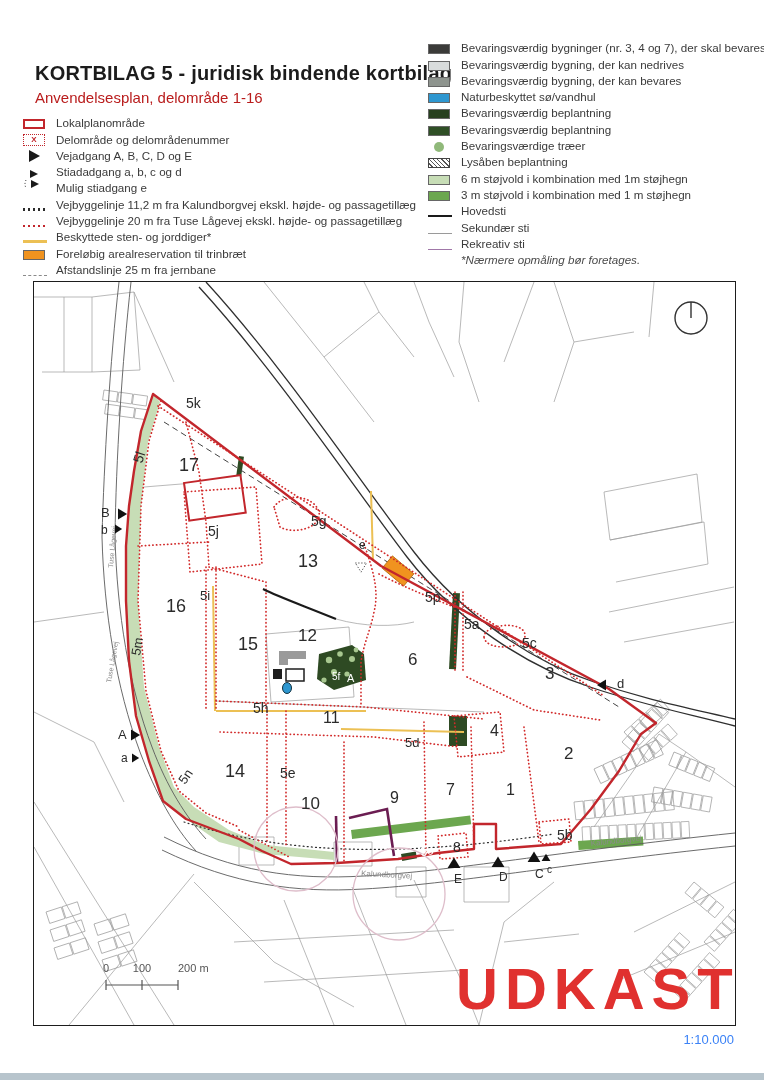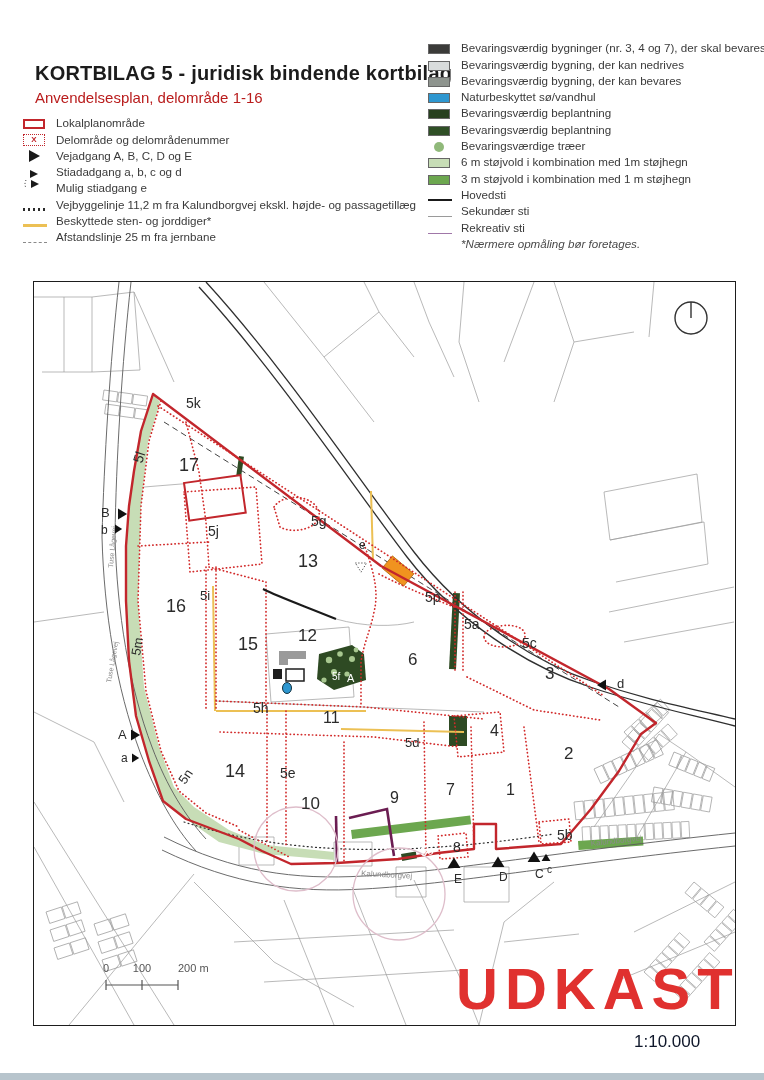--- a/index.html
+++ b/index.html
@@ -19,21 +19,21 @@
   .sw-rect{width:22px;height:10px;box-sizing:border-box;}
   .sw-line{width:24px;height:0;border-top-style:solid;}
   .sw-circle{width:10px;height:10px;border-radius:50%;margin-left:6px;}
   .sw-dots{width:24px;height:3px;}
   .tri{width:0;height:0;border-style:solid;}
   .sw-dotbox{width:20px;height:10px;border:1.5px dotted #c2262c;color:#c2262c;
              font-size:8px;font-weight:bold;display:flex;align-items:center;justify-content:center;line-height:1;}
   
   #map-frame{position:absolute;left:33px;top:281px;width:701px;height:743px;border:1.5px solid #1d1d1d;background:#fff;}
   #map-svg{display:block;width:100%;height:100%;}
-  #scale-ratio{position:absolute;left:634px;top:1032px;width:100px;font-size:17px;color:#0f172a;}
+  #scale-ratio{position:absolute;left:634px;top:1032px;width:100px;text-align:right;font-size:13px;color:#3b82f6;}
   #bottom-strip{position:absolute;left:0;bottom:0;width:764px;height:7px;background:#b7c4cc;}
   text{font-family:"Liberation Sans",sans-serif;}
 </style>
 </head>
 <body>
 
 <div id="page">
 
   <div id="title">KORTBILAG 5 - juridisk bindende kortbilag</div>
   <div id="subtitle">Anvendelsesplan, delområde 1-16</div>
@@ -73,23 +73,35 @@
         <span class="lbl">Mulig stiadgang e</span>
       </div>
       <div class="lrow">
         <span class="sw">
           <span class="sw-dots" style="background: repeating-linear-gradient(90deg, rgb(43, 43, 43) 0px, rgb(43, 43, 43) 2px, transparent 2px, transparent 5px); height: 2.5px;"></span>
         </span>
         <span class="lbl">Vejbyggelinje 11,2 m fra Kalundborgvej ekskl. højde- og passagetillæg</span>
       </div>
       <div class="lrow">
         <span class="sw">
+          <span class="sw-dots" style="background: repeating-linear-gradient(90deg, rgb(194, 38, 44) 0px, rgb(194, 38, 44) 2px, transparent 2px, transparent 5px); height: 2.5px;"></span>
+        </span>
+        <span class="lbl">Vejbyggelinje 20 m fra Tuse Lågevej ekskl. højde- og passagetillæg</span>
+      </div>
+      <div class="lrow">
+        <span class="sw">
           <span class="sw-line" style="border-top-width: 3px; border-top-color: rgb(236, 192, 84);"></span>
         </span>
         <span class="lbl">Beskyttede sten- og jorddiger*</span>
+      </div>
+      <div class="lrow">
+        <span class="sw">
+          <span class="sw-rect" style="background: rgb(240, 147, 31); border: 0.5px solid rgb(102, 102, 102);"></span>
+        </span>
+        <span class="lbl">Foreløbig arealreservation til trinbræt</span>
       </div>
       <div class="lrow">
         <span class="sw">
           <span class="sw-line" style="border-top: 1.2px dashed rgb(138, 138, 138);"></span>
         </span>
         <span class="lbl">Afstandslinje 25 m fra jernbane</span>
       </div>
     </div>
   <div id="legend-right" class="legend">
       <div class="lrow">
@@ -126,20 +138,26 @@
         <span class="sw">
           <span class="sw-rect" style="background: rgb(47, 79, 38); border: 0.5px solid rgb(102, 102, 102);"></span>
         </span>
         <span class="lbl">Bevaringsværdig beplantning</span>
       </div>
       <div class="lrow">
         <span class="sw">
           <span class="sw-circle" style="background: rgb(144, 185, 122);"></span>
         </span>
         <span class="lbl">Bevaringsværdige træer</span>
+      </div>
+      <div class="lrow">
+        <span class="sw">
+          <span class="sw-rect" style="border: 0.5px solid rgb(68, 68, 68); background: repeating-linear-gradient(45deg, rgb(255, 255, 255) 0px, rgb(255, 255, 255) 2px, rgb(85, 85, 85) 2px, rgb(85, 85, 85) 3px);"></span>
+        </span>
+        <span class="lbl">Lysåben beplantning</span>
       </div>
       <div class="lrow">
         <span class="sw">
           <span class="sw-rect" style="background: rgb(199, 221, 182); border: 0.5px solid rgb(102, 102, 102);"></span>
         </span>
         <span class="lbl">6 m støjvold i kombination med 1m støjhegn</span>
       </div>
       <div class="lrow">
         <span class="sw">
           <span class="sw-rect" style="background: rgb(108, 167, 79); border: 0.5px solid rgb(102, 102, 102);"></span>

